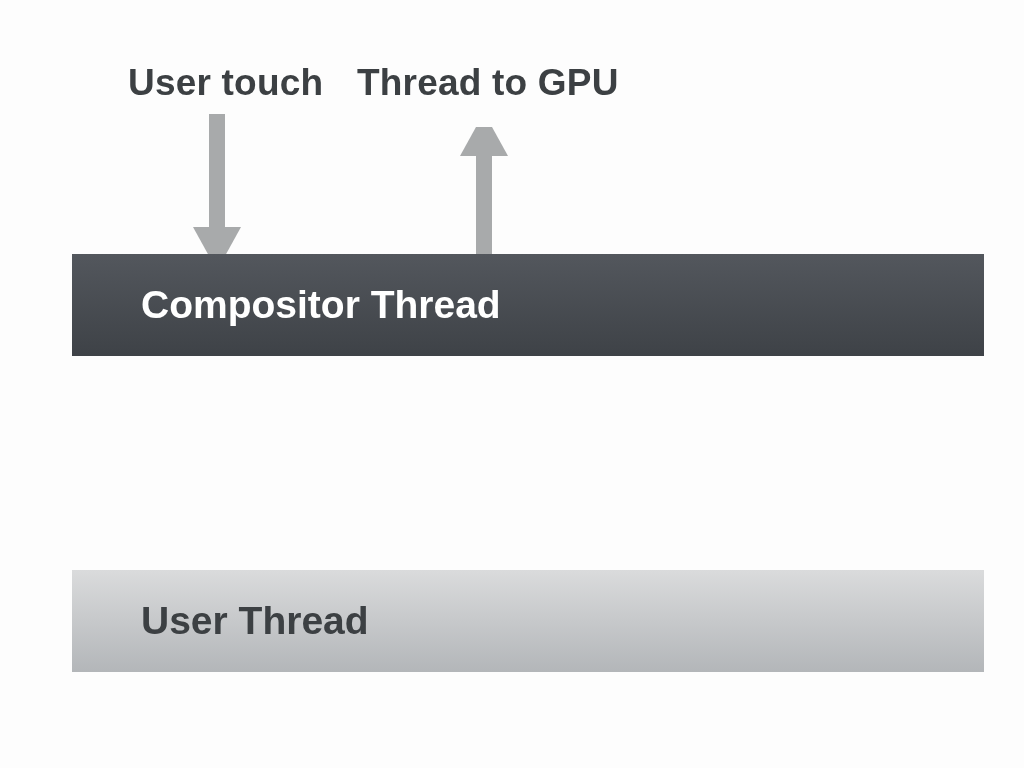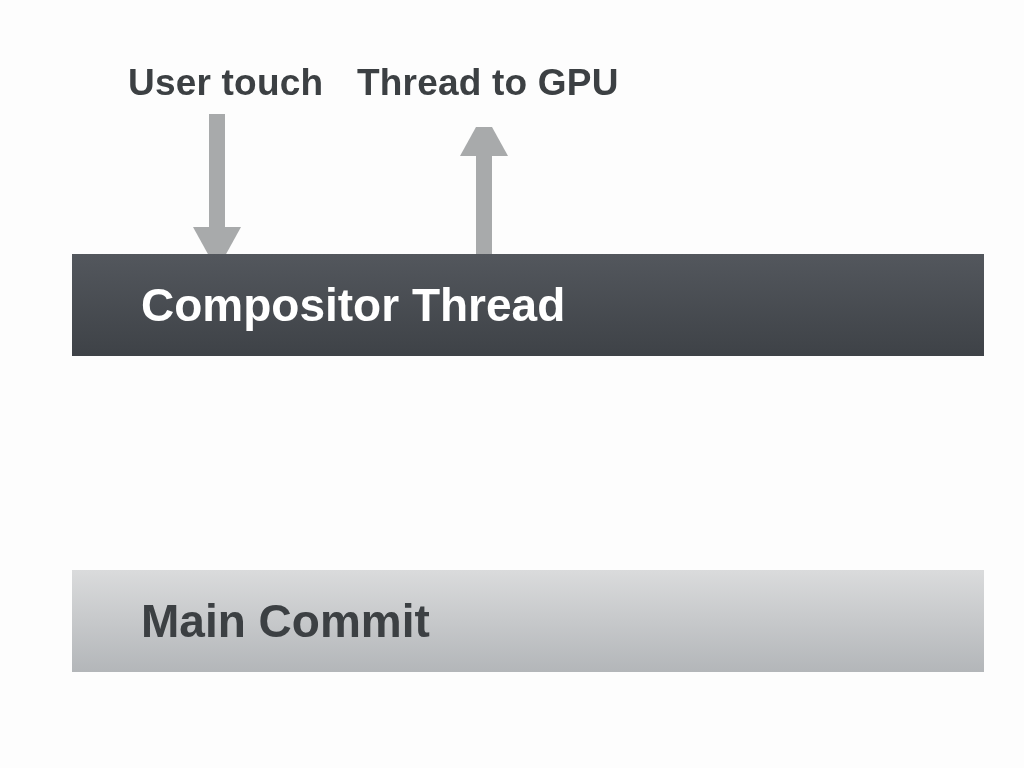--- a/index.html
+++ b/index.html
@@ -60,21 +60,21 @@
   .arrow-up   .head { border-bottom: 29px solid var(--arrow); }
 
   .thread-bar {
     position: absolute;
     left: 56px;
     width: 912px;
     height: 102px;
     display: flex;
     align-items: center;
     padding-left: 61px;
-    font-size: 46px;
+    font-size: 39px;
     font-weight: bold;
     white-space: nowrap;
   }
   .bar-compositor {
     top: 238px;
     background: linear-gradient(to bottom, var(--compositor_top), var(--compositor_bottom));
     color: var(--compositor_text);
   }
   .bar-main {
     top: 554px;
@@ -99,16 +99,16 @@
   <div class="arrow arrow-up">
     <div class="head"></div>
     <div class="shaft"></div>
   </div>
 
   <div class="thread-bar bar-compositor">
     <span>Compositor Thread</span>
   </div>
 
   <div class="thread-bar bar-main">
-    <span>Main Commit</span>
+    <span>User Thread</span>
   </div>
 
 </div>
 
 </body></html>

